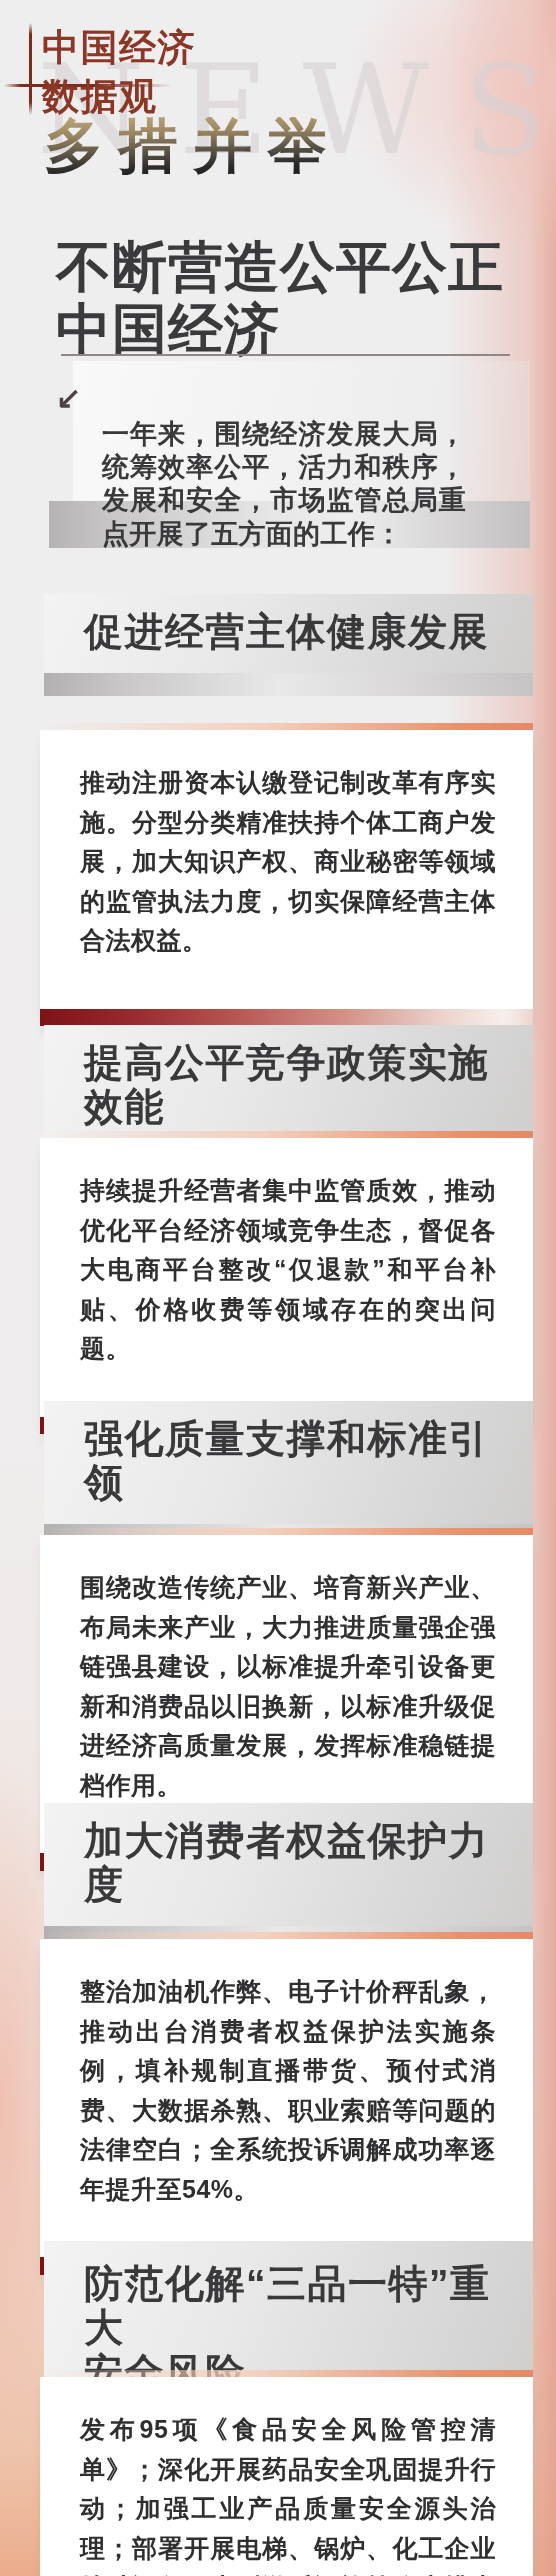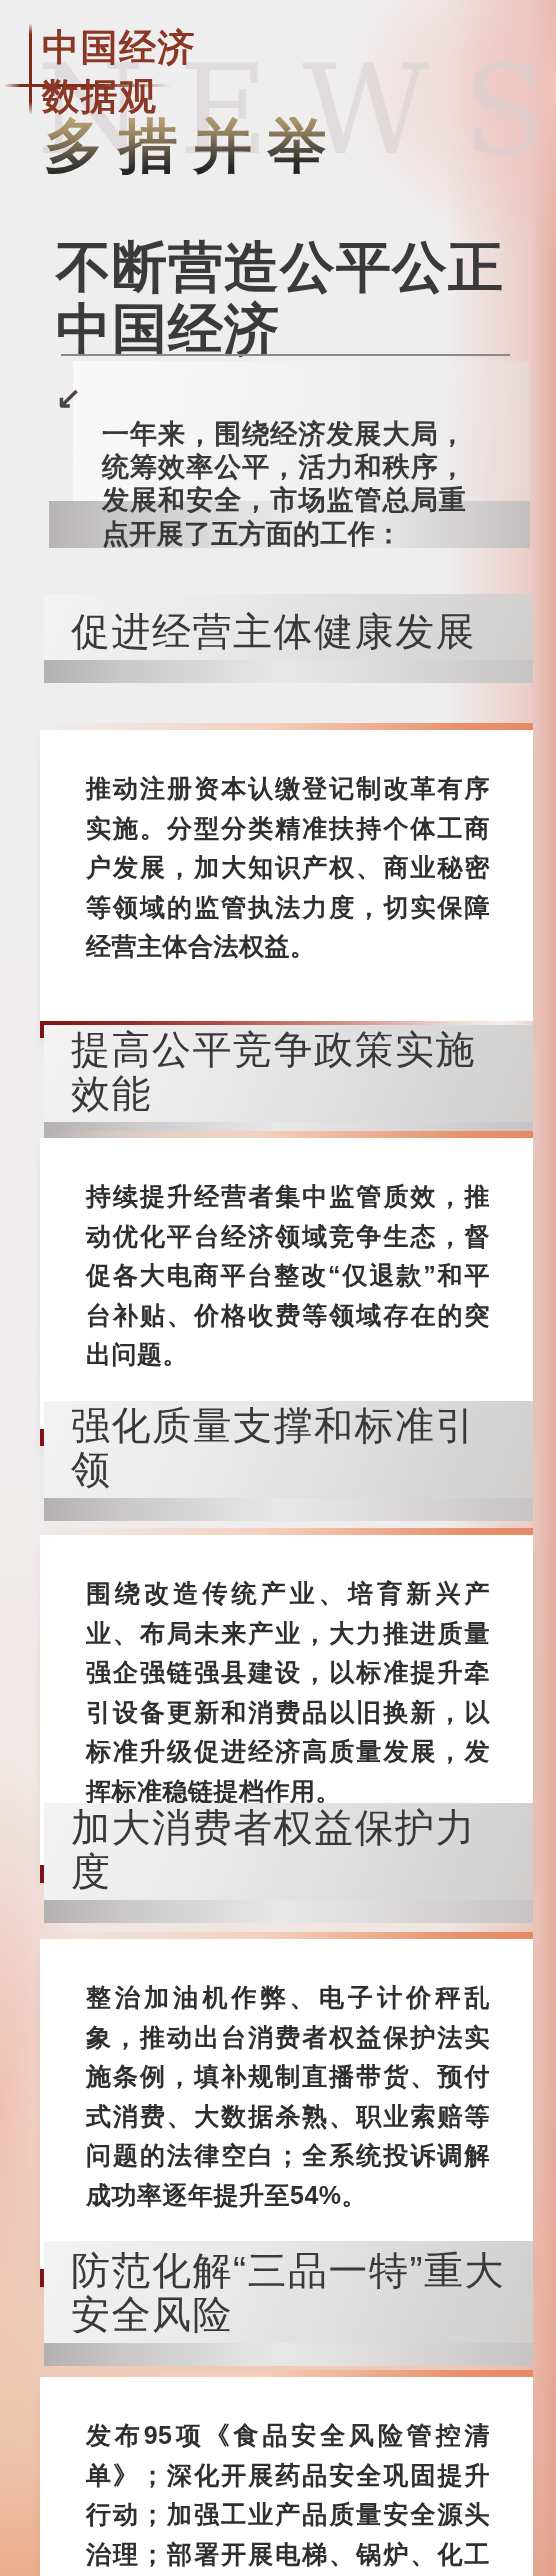--- a/index.html
+++ b/index.html
@@ -75,21 +75,21 @@
 
   
   .hpanel{left:44px;width:489px;}
   .hp-top{
     min-height:66px;
     display:flex;align-items:flex-end;
     padding:0 14.4px 2.1px 24px;box-sizing:border-box;
     background:linear-gradient(112deg,#f4f3f3 0%,#eae9e9 38%,#dbdada 72%,#cfcecd 100%);
   }
   .hp-top h2{
-    margin:3px;font-size:39px;font-weight:400;letter-spacing:1.5px;line-height:1.14;
+    margin:16px;font-size:39px;font-weight:700;letter-spacing:1.5px;line-height:1.14;
     color:#39393b;
   }
   .hp-band{
     height:23px;
     background:linear-gradient(90deg,#b2b0b1 0%,#c9c7c8 16%,#e9e8e8 48%,#dcdadb 70%,#c5c3c4 100%);
   }
   .hp-tall .hp-top{min-height:88px;padding-top:5px;}
 
   
   .card{
@@ -98,21 +98,21 @@
   }
   .card-strip-top{
     height:6.7px;
     background:linear-gradient(90deg, rgba(255,255,255,0) 0%, rgba(245,206,186,0.9) 45%, #e8926c 85%, #e58a64 100%);
   }
   .card-body{
     background:#ffffff;
     padding:21.6px 25px 36px 28px;
   }
   .card-body p{
-    margin:18px;font-size:25px;font-weight:700;line-height:1.58;letter-spacing:0.5px;
+    margin:12px;font-size:25px;font-weight:700;line-height:1.58;letter-spacing:0.5px;
     color:#2f2f31;text-align:justify;
   }
   .card-strip-bottom{
     height:17.5px;
     background:linear-gradient(90deg,#7c1316 0%,#96292b 18%,#b4524e 38%,#d49287 62%,#ecd4cc 82%,#f7efec 94%,rgba(255,255,255,0.15) 100%);
   }
 </style>
 </head>
 <body>
 

